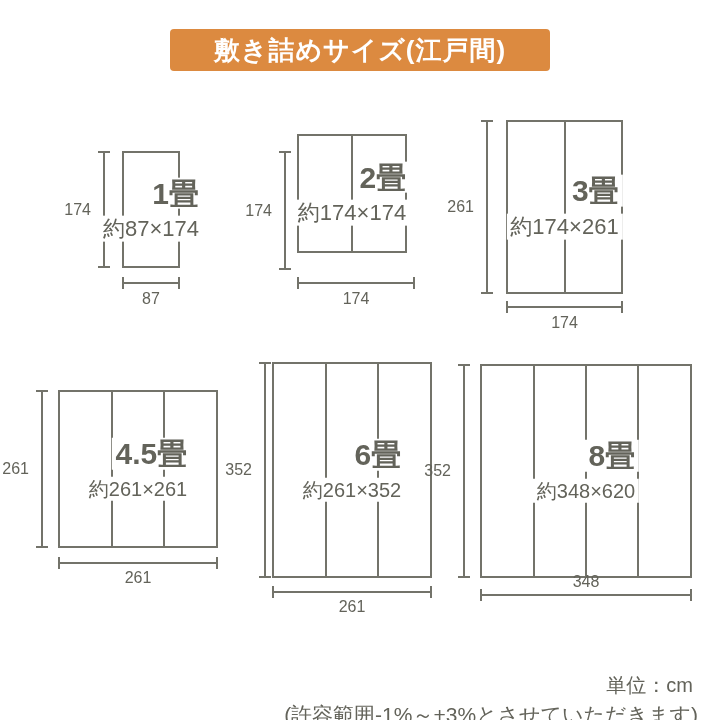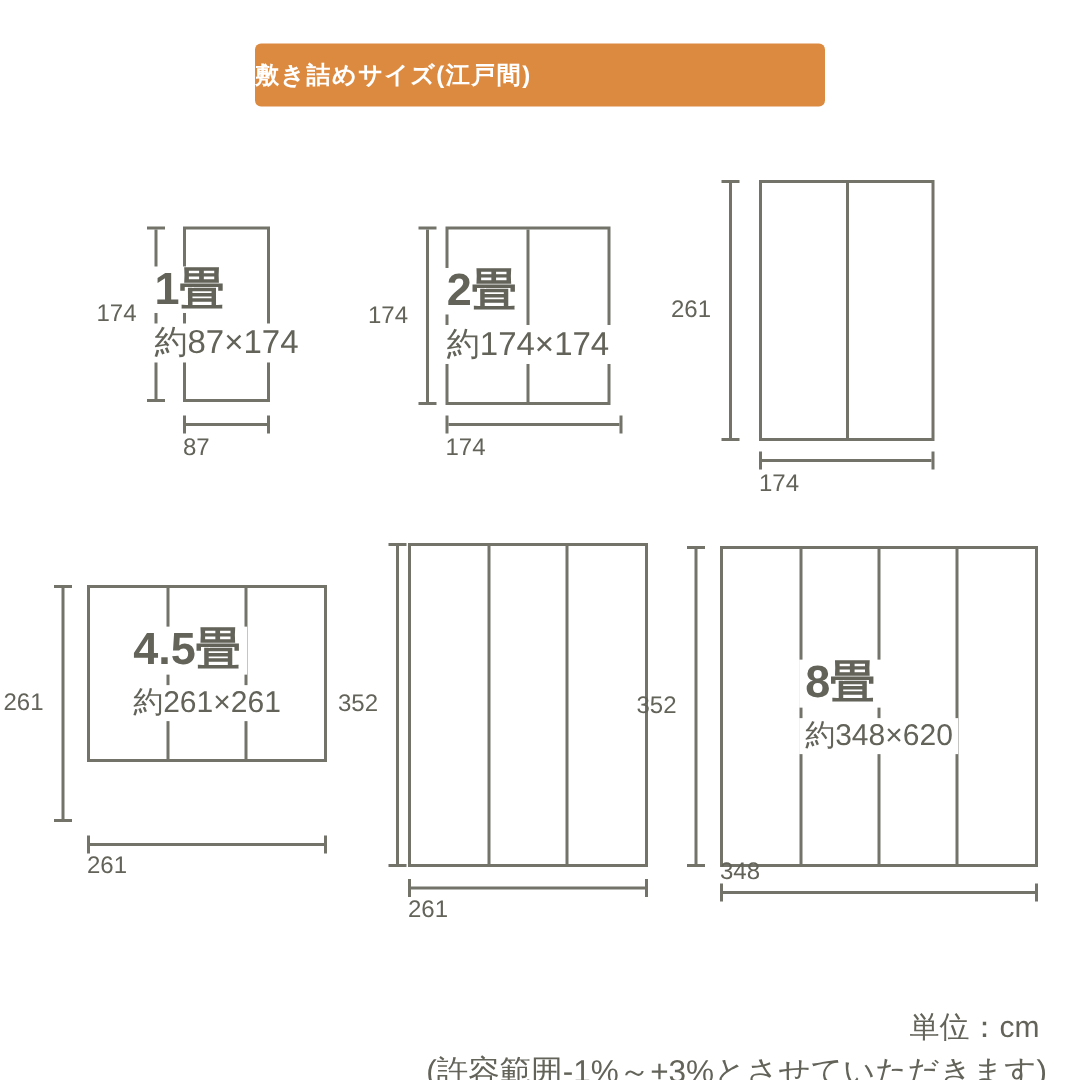--- a/index.html
+++ b/index.html
@@ -13,41 +13,41 @@
   body{
     width:720px;height:720px;background:var(--bg);
     font-family:"Liberation Sans","DejaVu Sans",sans-serif;
     color:var(--text);
   }
   .canvas{position:relative;width:720px;height:720px;overflow:hidden;background:var(--bg);}
 
   .banner{
     position:absolute;left:170px;top:29px;width:380px;height:42px;
     background:var(--accent);border-radius:4px;
-    display:flex;align-items:center;
-    color:#fff;font-size:16px;font-weight:bold;letter-spacing:1px;
+    display:flex;align-items:center;justify-content:center;
+    color:#fff;font-size:26px;font-weight:bold;letter-spacing:1px;
   }
 
   .rect{position:absolute;border:2px solid var(--line);background:#fff;}
   .divider{position:absolute;top:0;bottom:0;width:2px;background:var(--line);transform:translateX(-50%);}
   .labels{
     position:absolute;left:50%;top:50%;transform:translate(-50%,-50%);
-    display:flex;flex-direction:column;align-items:flex-start;gap:7px;z-index:2;
+    display:flex;flex-direction:column;align-items:flex-end;gap:7px;z-index:2;
   }
   .mat-name{background:#fff;padding:0 4px;font-size:30px;font-weight:600;line-height:1.05;white-space:nowrap;}
   .mat-size{background:#fff;padding:1px 4px;font-size:20px;line-height:1.1;white-space:nowrap;}
   .mat-size.sm{font-size:22px;}
 
   .vmeasure{position:absolute;width:12px;border-top:2px solid var(--line);border-bottom:2px solid var(--line);}
   .vmeasure::before{content:"";position:absolute;top:0;bottom:0;left:50%;width:2px;margin-left:-1px;background:var(--line);}
   .hmeasure{position:absolute;height:12px;border-left:2px solid var(--line);border-right:2px solid var(--line);}
   .hmeasure::before{content:"";position:absolute;left:0;right:0;top:50%;height:2px;margin-top:-1px;background:var(--line);}
 
   .vlabel{position:absolute;display:flex;align-items:center;justify-content:flex-end;font-size:16px;padding-right:3px;}
-  .hlabel{position:absolute;text-align:left;font-size:16px;}
+  .hlabel{position:absolute;text-align:center;font-size:16px;}
 
   .footer{position:absolute;right:22px;top:671px;text-align:right;line-height:1.45;}
   .footer .unit{font-size:20px;margin-right:5px;}
   .footer .tolerance{font-size:21px;}
 </style>
 </head>
 <body>
 
 <div class="canvas">
 
@@ -62,62 +62,70 @@
         <span class="mat-size sm">約87×174</span>
       </span>
     </div>
     <div class="vmeasure" style="left:98px;top:151px;height:117px"></div>
     <div class="vlabel" style="left:56px;top:151px;width:38px;height:117px">174</div>
     <div class="hmeasure" style="left:122px;top:277px;width:58px"></div>
     <div class="hlabel" style="left:122px;top:290px;width:58px">87</div>
   </div>
 
   <div>
-    <div class="rect" style="left:297px;top:151px;width:110px;height:119px">
+    <div class="rect" style="left:297px;top:134px;width:110px;height:119px">
       <i class="divider" style="left:50%"></i>
       <span class="labels">
         <span class="mat-name">2畳</span>
         <span class="mat-size sm">約174×174</span>
       </span>
     </div>
     <div class="vmeasure" style="left:279px;top:151px;height:119px"></div>
     <div class="vlabel" style="left:238px;top:151px;width:37px;height:119px">174</div>
     <div class="hmeasure" style="left:297px;top:277px;width:118px"></div>
     <div class="hlabel" style="left:297px;top:290px;width:118px">174</div>
   </div>
 
   <div>
     <div class="rect" style="left:506px;top:120px;width:117px;height:174px">
       <i class="divider" style="left:50%"></i>
+      <span class="labels">
+        <span class="mat-name">3畳</span>
+        <span class="mat-size sm">約174×261</span>
+      </span>
     </div>
     <div class="vmeasure" style="left:481px;top:120px;height:174px"></div>
     <div class="vlabel" style="left:440px;top:120px;width:37px;height:174px">261</div>
     <div class="hmeasure" style="left:506px;top:301px;width:117px"></div>
     <div class="hlabel" style="left:506px;top:314px;width:117px">174</div>
   </div>
 
   <div>
-    <div class="rect" style="left:58px;top:390px;width:160px;height:118px">
+    <div class="rect" style="left:58px;top:390px;width:160px;height:158px">
       <i class="divider" style="left:33.33%"></i>
       <i class="divider" style="left:66.66%"></i>
       <span class="labels">
         <span class="mat-name">4.5畳</span>
         <span class="mat-size">約261×261</span>
       </span>
     </div>
     <div class="vmeasure" style="left:36px;top:390px;height:158px"></div>
     <div class="vlabel" style="left:1px;top:390px;width:31px;height:158px">261</div>
     <div class="hmeasure" style="left:58px;top:557px;width:160px"></div>
     <div class="hlabel" style="left:58px;top:569px;width:160px">261</div>
   </div>
 
   <div>
     <div class="rect" style="left:272px;top:362px;width:160px;height:216px">
       <i class="divider" style="left:33.33%"></i>
       <i class="divider" style="left:66.66%"></i>
+      <span class="labels">
+        <span class="mat-name">6畳</span>
+        <span class="mat-size">約261×352</span>
+      </span>
     </div>
     <div class="vmeasure" style="left:259px;top:362px;height:216px"></div>
     <div class="vlabel" style="left:221px;top:362px;width:34px;height:216px">352</div>
     <div class="hmeasure" style="left:272px;top:586px;width:160px"></div>
     <div class="hlabel" style="left:272px;top:598px;width:160px">261</div>
   </div>
 
   <div>
     <div class="rect" style="left:480px;top:364px;width:212px;height:214px">
       <i class="divider" style="left:25%"></i>

